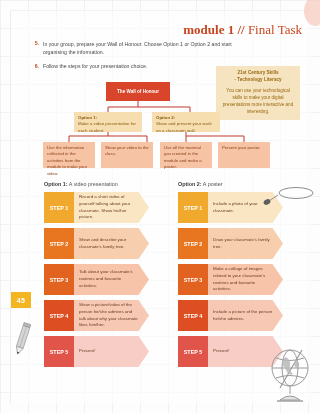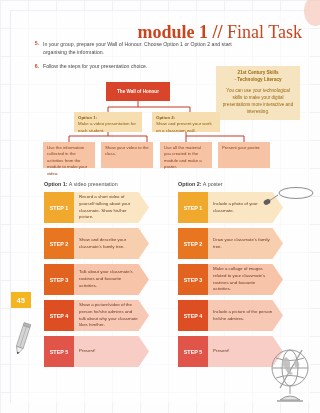--- a/index.html
+++ b/index.html
@@ -28,21 +28,21 @@
   }
   
   .page-tab{
     position:absolute;left:11px;top:292px;width:20px;height:16px;
     background:#f3b520;color:#ffffff;font-size:7px;font-weight:bold;
     display:flex;align-items:center;justify-content:center;letter-spacing:.3px;
   }
   
   .header{
     position:absolute;right:18px;top:22px;
-    font-size:18px;color:#c8461f;
+    font-size:13px;color:#c8461f;
     font-family:"Liberation Serif", serif;
     white-space:nowrap;
   }
   .header .mod{font-weight:bold;}
   .header .slash{font-weight:bold;color:#c8461f;}
   .header .ft{font-weight:normal;color:#c8461f;}
   
   .inst{position:absolute;left:32px;top:40px;width:200px;}
   .inst-row{display:flex;gap:4px;margin-bottom:6px;}
   .inst-num{font-size:5.2px;font-weight:bold;color:#c8461f;min-width:7px;text-align:right;padding-top:.4px;}

